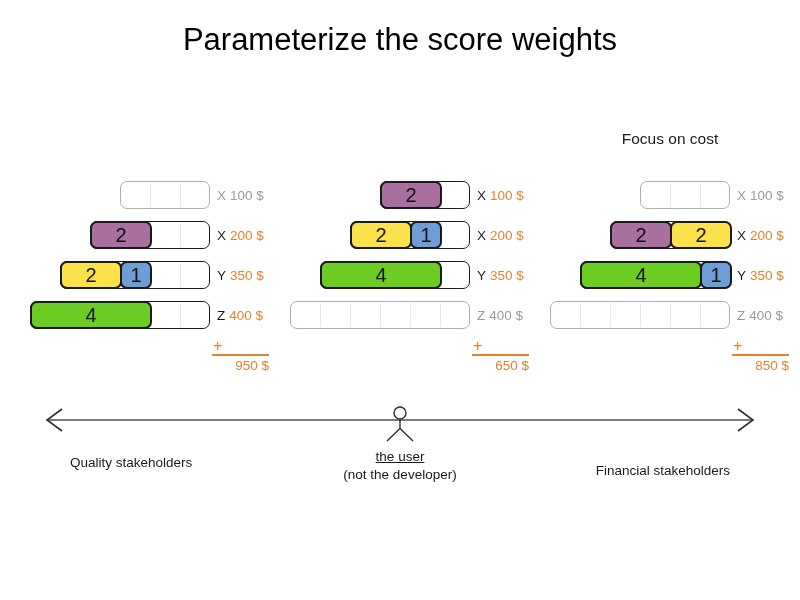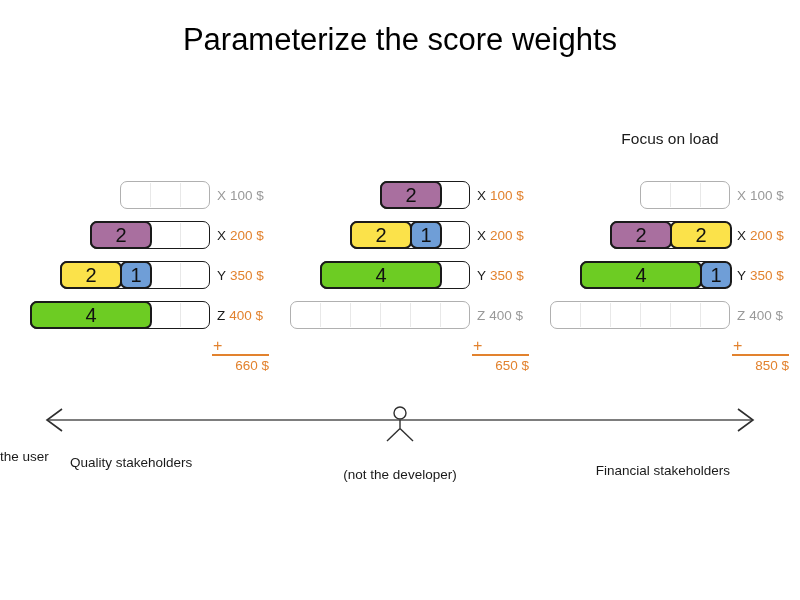--- a/index.html
+++ b/index.html
@@ -28,31 +28,31 @@
   .sumblock{position:absolute;top:339px;width:57px;height:36px;color:#e2822e;}
   .sumblock.p0{left:212px}.sumblock.p1{left:472px}.sumblock.p2{left:732px}
   .sumblock .plus{position:absolute;left:1px;top:-2px;font-size:16px;}
   .sumblock .sumline{position:absolute;left:0;right:0;top:15px;border-top:2px solid #e2822e;}
   .sumblock .total{position:absolute;right:0;top:19px;font-size:13.5px;}
 
   #spectrum-svg{left:0;top:400px;}
   .spec-label{top:431px;font-size:13.5px;color:#1a1a1a;white-space:nowrap;}
   #spec-left{left:70px;margin-top:24px;}
   #spec-right{right:70px;margin-top:32px;}
-  #user-label{left:0;top:449px;width:800px;font-size:13.5px;color:#1a1a1a;}
+  #user-label{left:0;top:449px;width:800px;text-align:center;font-size:13.5px;color:#1a1a1a;text-decoration:underline;}
   #user-sublabel{left:0;top:467px;width:800px;text-align:center;font-size:13.5px;color:#1a1a1a;}
 </style>
 </head>
 <body>
 
 <div id="page">
 
   <div id="title" class="abs">Parameterize the score weights</div>
 
-  <div class="abs panel-header p2">Focus on load</div>
+  <div class="abs panel-header p2">Focus on cost</div>
 
   <div class="abs" style="inset:0;">
       <div class="slot inactive" style="left: 120px; top: 181px; width: 90px;">
         <div class="gridline" style="left: 29px;"></div>
         <div class="gridline" style="left: 59px;"></div>
       </div>
       <div class="rowlabel inactive" style="left: 217px; top: 188px;"><span class="var">X</span><span class="price">100 $</span></div>
       <div class="slot active" style="left: 90px; top: 221px; width: 120px;">
         <div class="gridline" style="left: 29px;"></div>
         <div class="gridline" style="left: 59px;"></div>
@@ -164,21 +164,21 @@
         <div class="gridline" style="left: 89px;"></div>
         <div class="gridline" style="left: 119px;"></div>
         <div class="gridline" style="left: 149px;"></div>
       </div>
       <div class="rowlabel inactive" style="left: 737px; top: 308px;"><span class="var">Z</span><span class="price">400 $</span></div>
     </div>
 
   <div class="sumblock p0">
     <div class="plus">+</div>
     <div class="sumline"></div>
-    <div class="total">660 $</div>
+    <div class="total">950 $</div>
   </div>
   <div class="sumblock p1">
     <div class="plus">+</div>
     <div class="sumline"></div>
     <div class="total">650 $</div>
   </div>
   <div class="sumblock p2">
     <div class="plus">+</div>
     <div class="sumline"></div>
     <div class="total">850 $</div>

